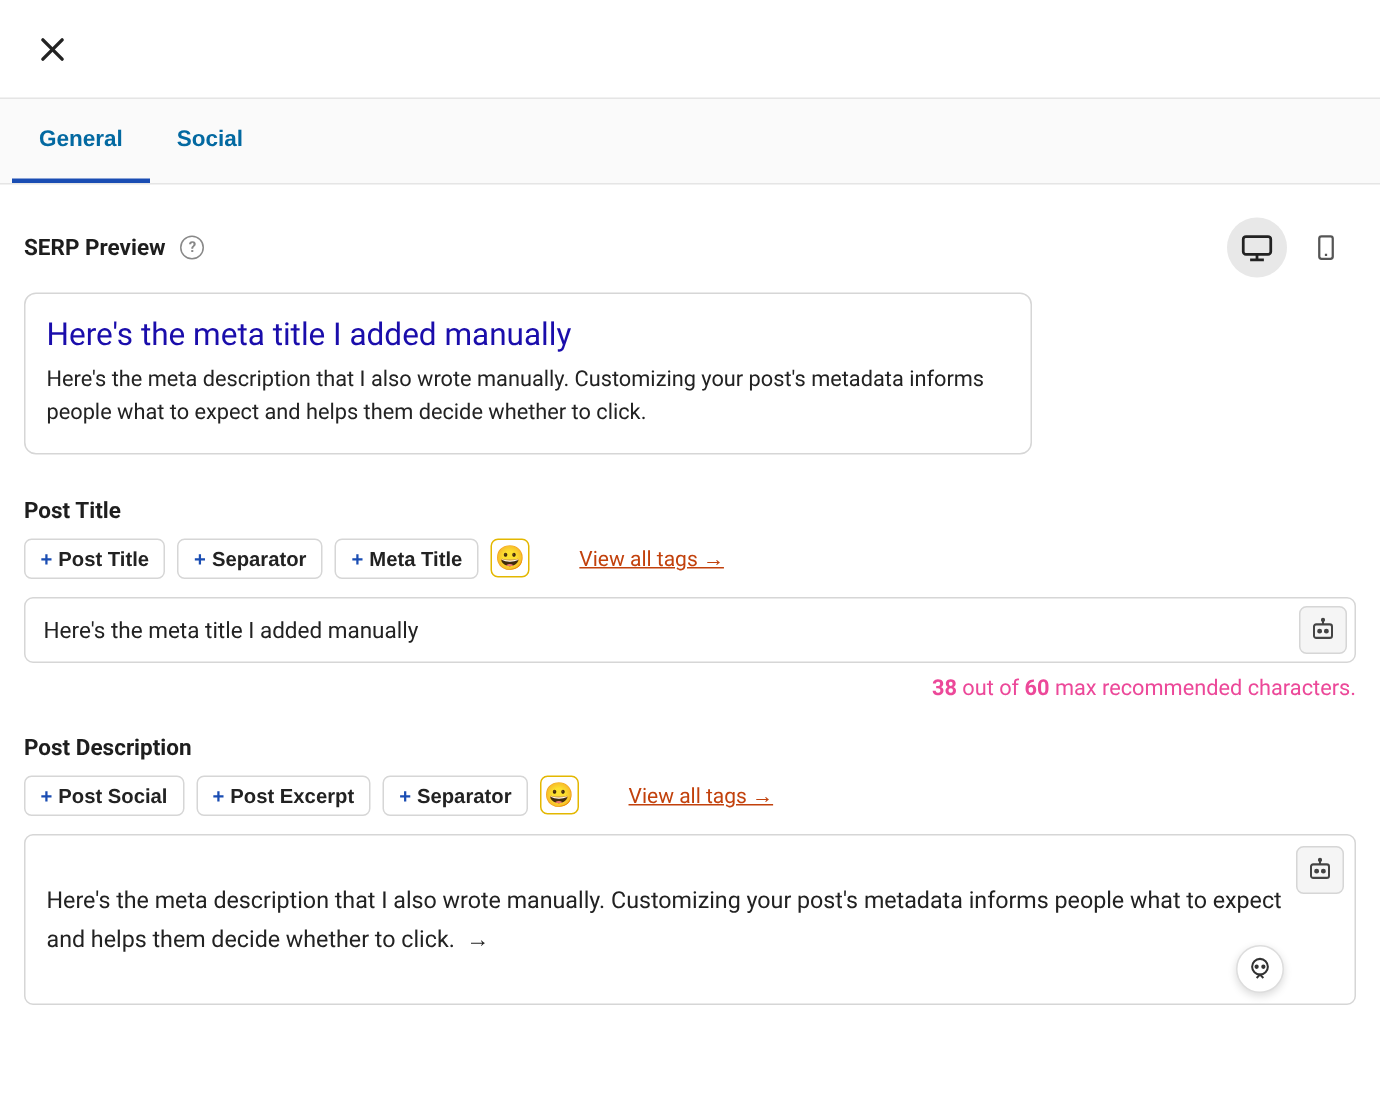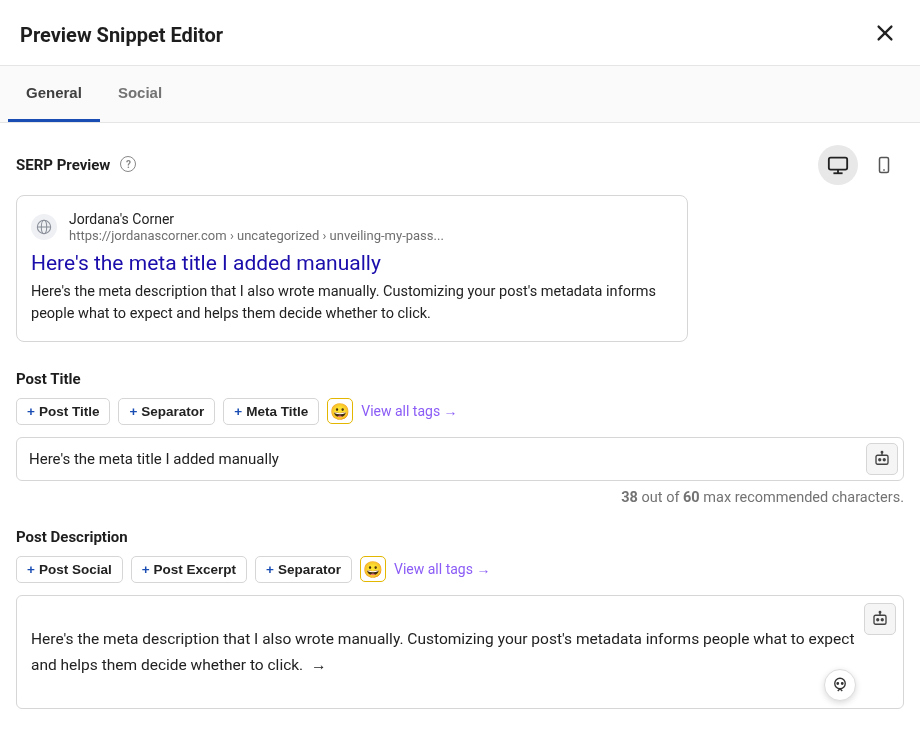--- a/index.html
+++ b/index.html
@@ -1,58 +1,57 @@
 <!DOCTYPE html>
 <html><head>
 <meta charset="utf-8">
 <style>
   * { box-sizing: border-box; margin: 0; padding: 0; }
   body { font-family: -apple-system, BlinkMacSystemFont, "Segoe UI", Roboto, Helvetica, Arial, sans-serif; color: #1e1e1e; background: #fff; width: 920px; }
   .header { display: flex; align-items: center; justify-content: space-between; padding: 18px 20px 14px 20px; }
   .header h1 { font-size: 20px; font-weight: 700; }
   .close-btn { background: none; border: none; cursor: pointer; padding: 4px; }
   .tabs { display: flex; border-bottom: 1px solid #e5e5e5; border-top: 1px solid #e5e5e5; background: #fafafa; padding: 0 8px; }
-  .tab { padding: 18px 18px; font-size: 15px; font-weight: 600; color: #737373; cursor: pointer; border-bottom: 3px solid transparent; background: none; border-top: none; border-left: none; border-right: none; }
-  .tab.active { color: #404040; border-bottom-color: #1a4db3; }
+  .tab { padding: 18px 18px; font-size: 15px; font-weight: 600; color: #0369a1; cursor: pointer; border-bottom: 3px solid transparent; background: none; border-top: none; border-left: none; border-right: none; }
+  .tab.active { color: #0369a1; border-bottom-color: #1a4db3; }
   .content { padding: 22px 16px 0 16px; }
   .section-row { display: flex; align-items: center; justify-content: space-between; margin-bottom: 10px; }
-  .section-label { font-size: 15px; font-weight: 700; display: flex; gap: 10px; }
+  .section-label { font-size: 15px; font-weight: 700; display: flex; align-items: center; gap: 10px; }
   .help-icon { width: 16px; height: 16px; border: 1.5px solid #888; border-radius: 50%; display: inline-flex; align-items: center; justify-content: center; font-size: 10px; color: #888; font-weight: 700; }
   .device-toggle { display: flex; gap: 6px; align-items: center; }
   .device-btn { width: 40px; height: 40px; display: flex; align-items: center; justify-content: center; border-radius: 50%; border: none; background: transparent; cursor: pointer; }
   .device-btn.active { background: #e8e8e8; }
   .serp-card { border: 1px solid #d6d6d6; border-radius: 8px; padding: 14px 14px 16px 14px; max-width: 672px; margin-bottom: 28px; }
   .serp-top { display: flex; gap: 12px; align-items: center; margin-bottom: 8px; }
   .favicon { width: 26px; height: 26px; border-radius: 50%; background: #eef0f4; display: flex; align-items: center; justify-content: center; }
   .serp-site { font-size: 14px; color: #222; line-height: 1.3; }
   .serp-url { font-size: 13px; color: #6f6f6f; }
   .serp-title { color: #1a0dab; font-size: 21px; margin: 2px 0 6px 0; cursor: pointer; }
   .serp-desc { font-size: 14.5px; color: #222; line-height: 1.5; }
   .field-label { font-size: 15px; font-weight: 700; margin-bottom: 10px; }
   .tag-row { display: flex; gap: 8px; align-items: center; margin-bottom: 12px; flex-wrap: wrap; }
   .tag-btn { display: inline-flex; align-items: center; gap: 4px; border: 1px solid #d6d6d6; background: #fff; border-radius: 5px; padding: 5px 10px; font-size: 13.5px; font-weight: 600; cursor: pointer; color: #222; }
   .tag-btn .plus { color: #1a4db3; font-weight: 700; }
   .emoji-btn { width: 26px; height: 26px; border: 1px solid #e3b700; border-radius: 5px; display: flex; align-items: center; justify-content: center; background: #fff; cursor: pointer; font-size: 16px; }
-  .view-all { color: #8b5cf6; font-size: 14px; cursor: pointer; display: inline-flex; align-items: center; gap: 2px; }
+  .view-all { color: #c2410c; text-decoration: underline; font-size: 14px; cursor: pointer; display: inline-flex; align-items: center; gap: 2px; margin-left: 25px; }
   .input-wrap { position: relative; margin-bottom: 6px; }
   .text-input { width: 100%; border: 1px solid #d6d6d6; border-radius: 6px; padding: 12px 46px 12px 12px; font-size: 15px; font-family: inherit; color: #222; }
   .ai-btn { position: absolute; right: 6px; top: 6px; width: 32px; height: 32px; border: 1px solid #d6d6d6; border-radius: 5px; background: #f5f5f5; display: flex; align-items: center; justify-content: center; cursor: pointer; }
   .textarea-wrap { position: relative; }
   .textarea-wrap .ai-btn { top: 8px; right: 8px; }
   .text-area { width: 100%; border: 1px solid #d6d6d6; border-radius: 6px; padding: 30px 46px 30px 14px; font-size: 15.5px; font-family: inherit; color: #222; line-height: 1.7; min-height: 110px; resize: none; }
-  .counter { text-align: right; font-size: 14.5px; color: #737373; margin: 8px 0 22px 0; }
+  .counter { text-align: right; font-size: 14.5px; color: #ec4899; margin: 8px 0 22px 0; }
   .counter b { font-weight: 700; }
   .chat-bubble { position: absolute; right: 48px; bottom: 12px; width: 32px; height: 32px; border-radius: 50%; background: #fff; border: 1px solid #ddd; box-shadow: 0 2px 6px rgba(0,0,0,0.15); display: flex; align-items: center; justify-content: center; }
   .meta-section { position: relative; }
 </style>
 </head>
 <body>
 
 <div class="header">
-  <h1>Preview Snippet Editor</h1>
   <button class="close-btn">
     <svg width="22" height="22" viewBox="0 0 24 24" fill="none" stroke="#222" stroke-width="2.5" stroke-linecap="round">
         <line x1="5" y1="5" x2="19" y2="19"></line>
         <line x1="19" y1="5" x2="5" y2="19"></line>
       </svg>
   </button>
 </div>
 
 <div class="tabs">
   <button class="tab active">General</button>
@@ -77,33 +76,20 @@
       <button class="device-btn">
         <svg width="18" height="22" viewBox="0 0 24 24" fill="none" stroke="#555" stroke-width="2">
             <rect x="6" y="2" width="12" height="20" rx="2"></rect>
             <line x1="11" y1="18.5" x2="13" y2="18.5"></line>
           </svg>
       </button>
     </div>
   </div>
 
   <div class="serp-card">
-    <div class="serp-top">
-      <div class="favicon">
-        <svg width="16" height="16" viewBox="0 0 24 24" fill="none" stroke="#8a8f99" stroke-width="1.6">
-            <circle cx="12" cy="12" r="10"></circle>
-            <ellipse cx="12" cy="12" rx="4" ry="10"></ellipse>
-            <line x1="2" y1="12" x2="22" y2="12"></line>
-          </svg>
-      </div>
-      <div>
-        <div class="serp-site">Jordana's Corner</div>
-        <div class="serp-url">https://jordanascorner.com › uncategorized › unveiling-my-pass...</div>
-      </div>
-    </div>
     <div class="serp-title">Here's the meta title I added manually</div>
     <div class="serp-desc">Here's the meta description that I also wrote manually. Customizing your post's metadata informs people what to expect and helps them decide whether to click.</div>
   </div>
 
   <div class="field-label">Post Title</div>
   <div class="tag-row">
     <button class="tag-btn">
         <span class="plus">+</span>
         <span>Post Title</span>
       </button>

